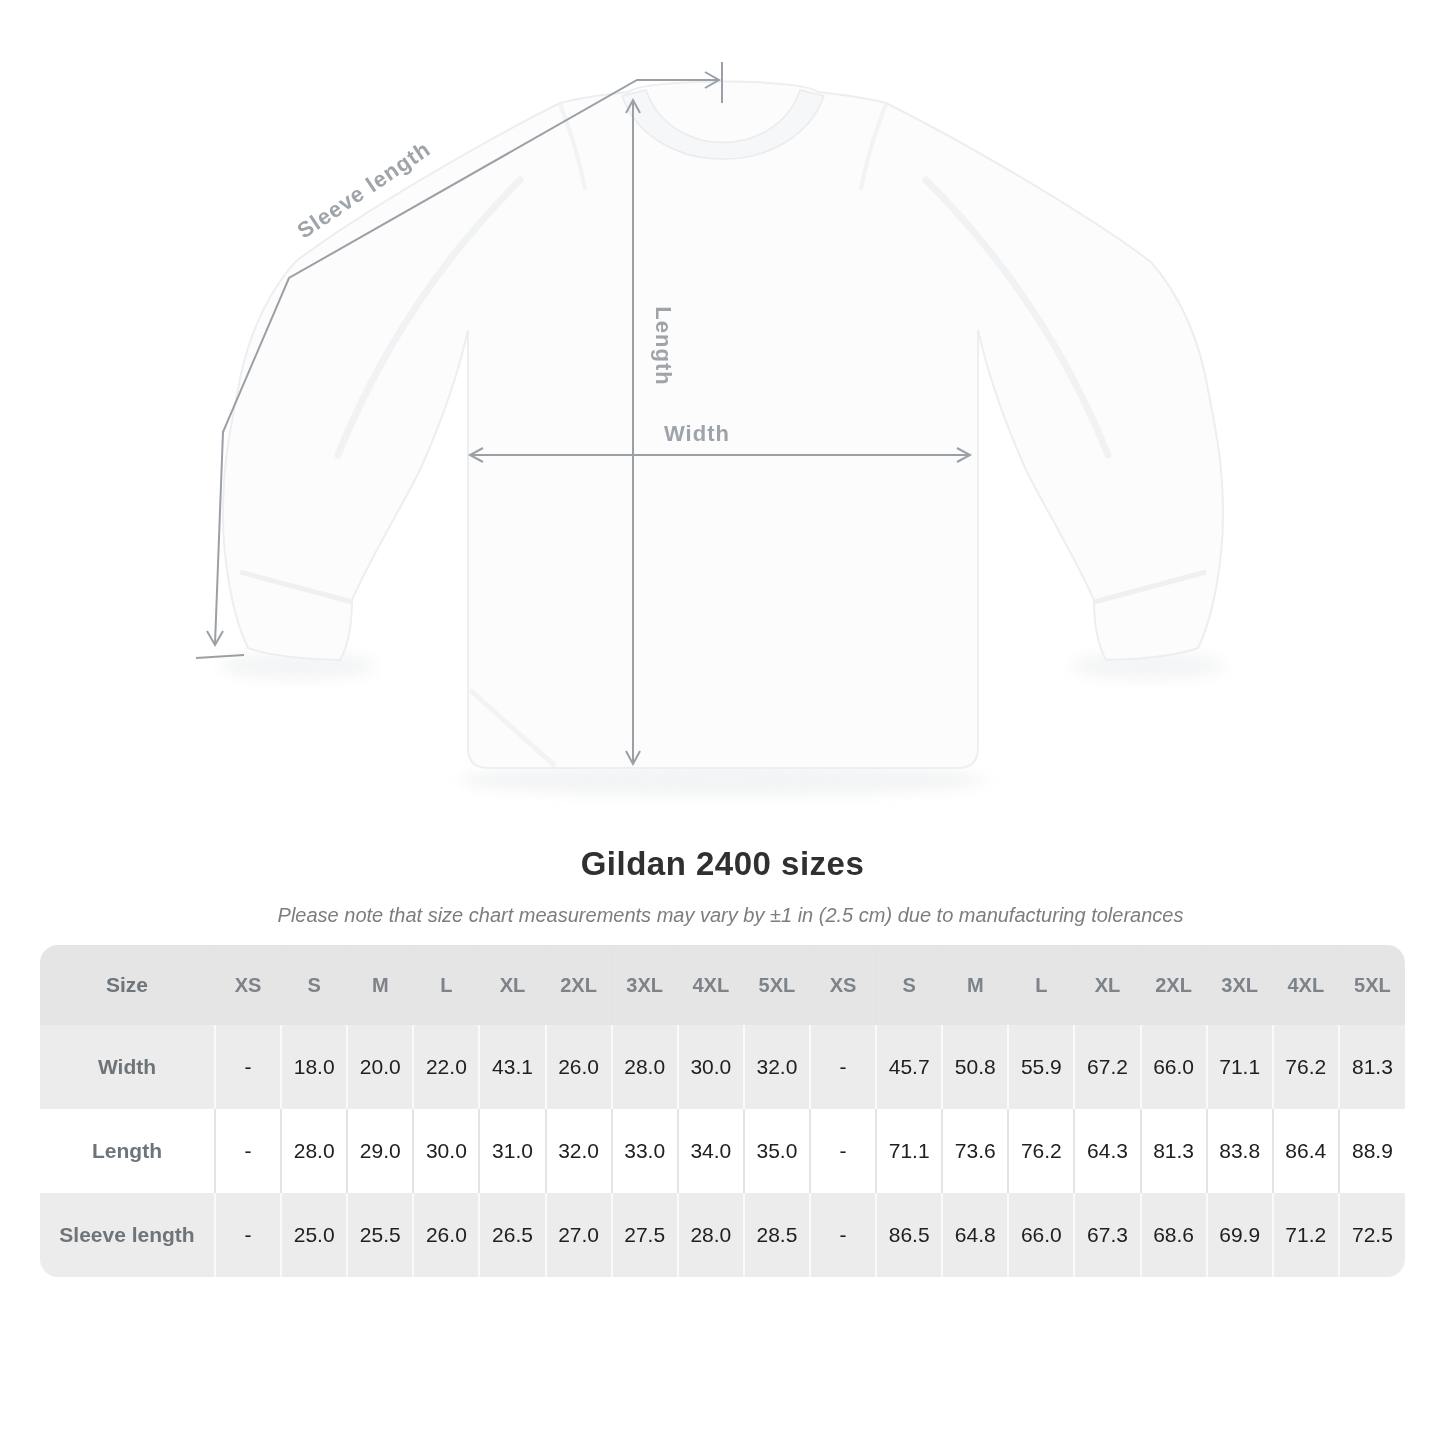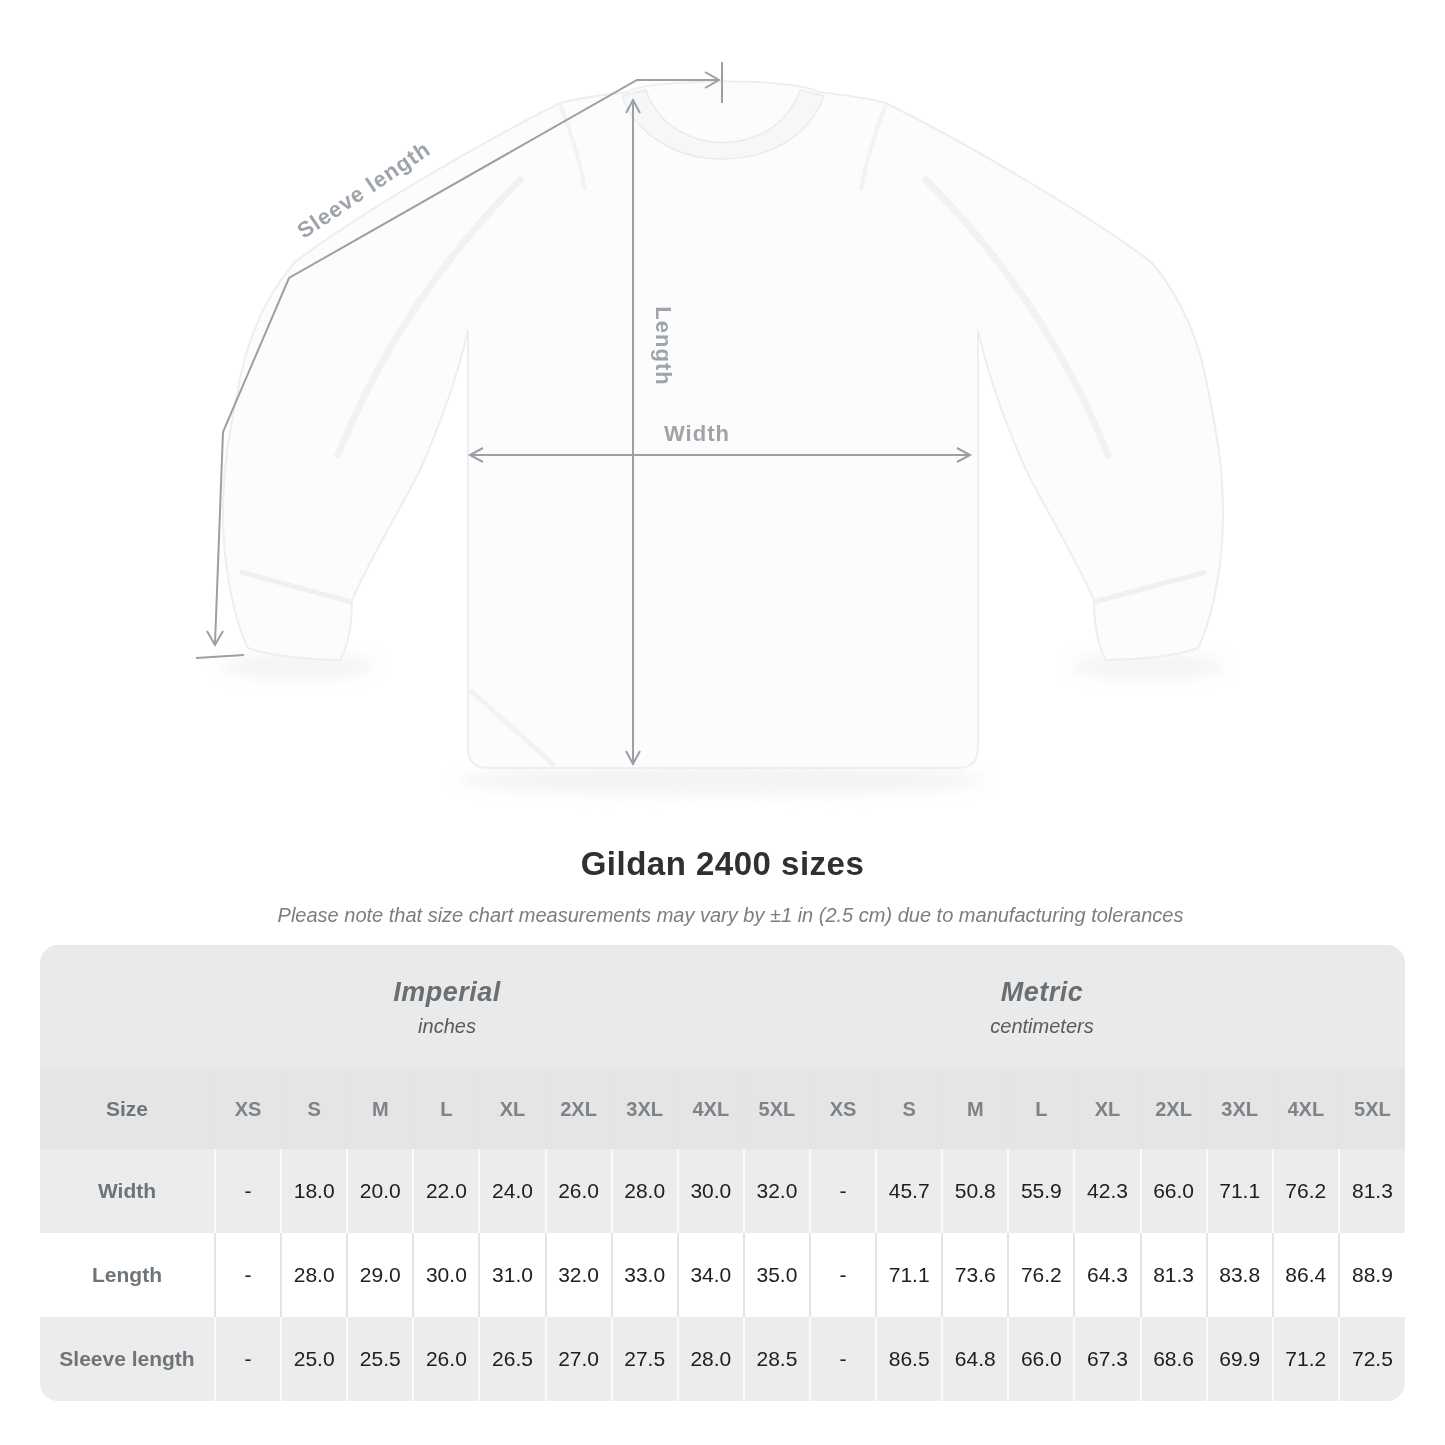--- a/index.html
+++ b/index.html
@@ -134,31 +134,20 @@
           <col>
           <col>
           <col>
           <col>
           <col>
           <col>
           <col>
       </colgroup>
 
       <tbody>
-          <tr class="row-units">
-        <td class="unit-spacer"></td>
-        <td class="unit" colspan="9">
-          <div class="unit-name">Imperial</div>
-          <div class="unit-sub">inches</div>
-        </td>
-        <td class="unit" colspan="9">
-          <div class="unit-name">Metric</div>
-          <div class="unit-sub">centimeters</div>
-        </td>
-      </tr>
 
       <tr class="row-sizes">
         <th class="rowlabel">Size</th>
         <th class="sz">XS</th>
         <th class="sz">S</th>
         <th class="sz">M</th>
         <th class="sz">L</th>
         <th class="sz">XL</th>
         <th class="sz">2XL</th>
         <th class="sz">3XL</th>
@@ -174,30 +163,30 @@
         <th class="sz">4XL</th>
         <th class="sz">5XL</th>
       </tr>
 
       <tr class="gray">
         <th class="rowlabel">Width</th>
         <td class="val">-</td>
         <td class="val">18.0</td>
         <td class="val">20.0</td>
         <td class="val">22.0</td>
-        <td class="val">24.0</td>
+        <td class="val">43.1</td>
         <td class="val">26.0</td>
         <td class="val">28.0</td>
         <td class="val">30.0</td>
         <td class="val">32.0</td>
         <td class="val">-</td>
         <td class="val">45.7</td>
         <td class="val">50.8</td>
         <td class="val">55.9</td>
-        <td class="val">42.3</td>
+        <td class="val">67.2</td>
         <td class="val">66.0</td>
         <td class="val">71.1</td>
         <td class="val">76.2</td>
         <td class="val">81.3</td>
       </tr>
 
       <tr class="white">
         <th class="rowlabel">Length</th>
         <td class="val">-</td>
         <td class="val">28.0</td>

